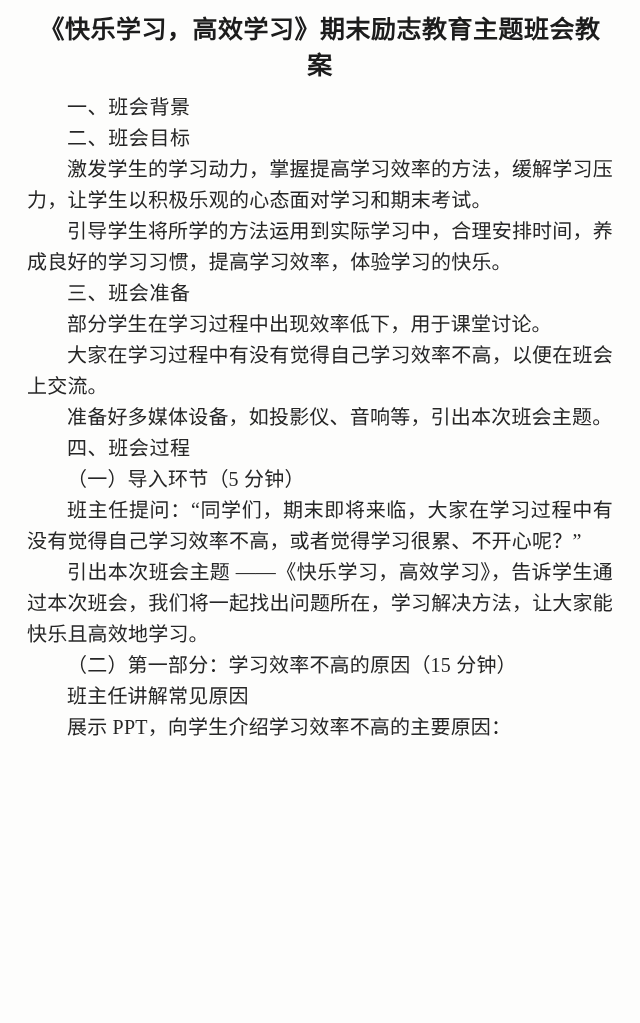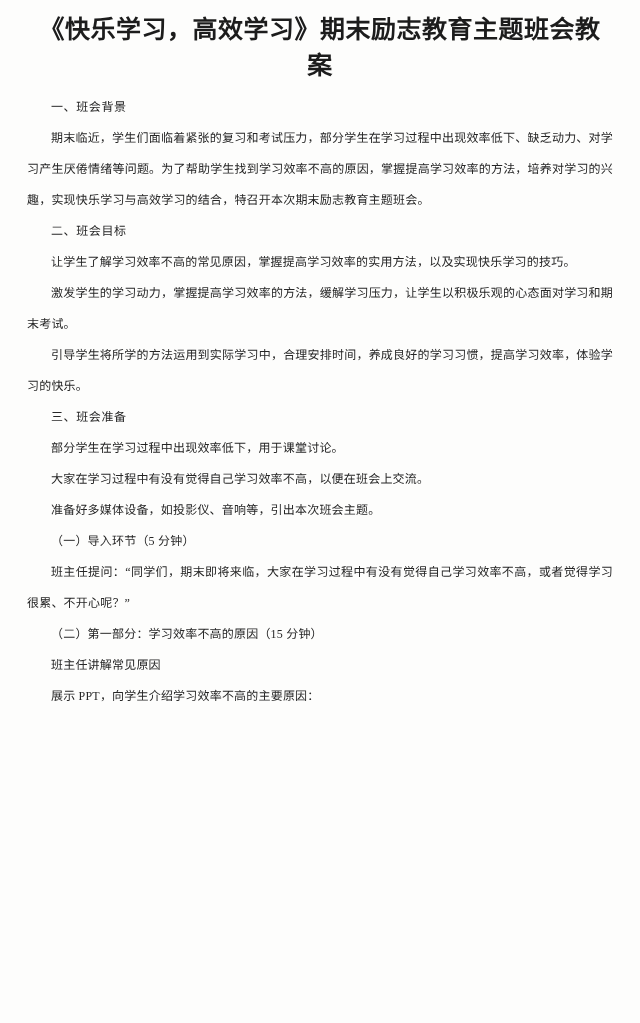--- a/index.html
+++ b/index.html
@@ -25,46 +25,46 @@
     font-size: 25px;
     line-height: 36px;
     font-weight: 700;
     text-align: center;
     letter-spacing: 0.5px;
     color: var(--title-ink, #1c1c1c);
     margin: 0 0 9px 0;
   }
   .doc-body p {
     margin: 0;
-    font-size: 12px;
+    font-size: 20px;
     line-height: 31px;
     text-align: justify;
     text-justify: inter-ideograph;
     text-indent: 2em;
     letter-spacing: 0.2px;
   }
   .doc-body p.heading {
     letter-spacing: 0.6px;
   }
 </style>
 </head>
 <body>
 
 <div class="page">
   <h1 class="title">《快乐学习，高效学习》期末励志教育主题班会教案</h1>
   <div class="doc-body" id="doc-blocks">
       <p class="heading">一、班会背景</p>
-      <p class="para">期末临近，学生们面临着紧张的复习和考试压力，部分学生在学习过程中出现效率低下、缺乏动力、对学习产生厌倦情绪等问题。为了帮助学生找到学习效率不高的原因，掌握提高学习效率的方法，培养对学习的兴趣，实现快乐学习与高效学习的结合，特召开本次期末励志教育主题班会。</p>
       <p class="heading">二、班会目标</p>
-      <p class="para">让学生了解学习效率不高的常见原因，掌握提高学习效率的实用方法，以及实现快乐学习的技巧。</p>
       <p class="para">激发学生的学习动力，掌握提高学习效率的方法，缓解学习压力，让学生以积极乐观的心态面对学习和期末考试。</p>
       <p class="para">引导学生将所学的方法运用到实际学习中，合理安排时间，养成良好的学习习惯，提高学习效率，体验学习的快乐。</p>
       <p class="heading">三、班会准备</p>
       <p class="para">部分学生在学习过程中出现效率低下，用于课堂讨论。</p>
       <p class="para">大家在学习过程中有没有觉得自己学习效率不高，以便在班会上交流。</p>
       <p class="para">准备好多媒体设备，如投影仪、音响等，引出本次班会主题。</p>
+      <p class="heading">四、班会过程</p>
       <p class="subheading">（一）导入环节（5 分钟）</p>
       <p class="para">班主任提问：“同学们，期末即将来临，大家在学习过程中有没有觉得自己学习效率不高，或者觉得学习很累、不开心呢？”</p>
+      <p class="para">引出本次班会主题 ——《快乐学习，高效学习》，告诉学生通过本次班会，我们将一起找出问题所在，学习解决方法，让大家能快乐且高效地学习。</p>
       <p class="subheading">（二）第一部分：学习效率不高的原因（15 分钟）</p>
       <p class="para">班主任讲解常见原因</p>
       <p class="para">展示 PPT，向学生介绍学习效率不高的主要原因：</p>
     </div>
 </div>
 
 </body></html>

